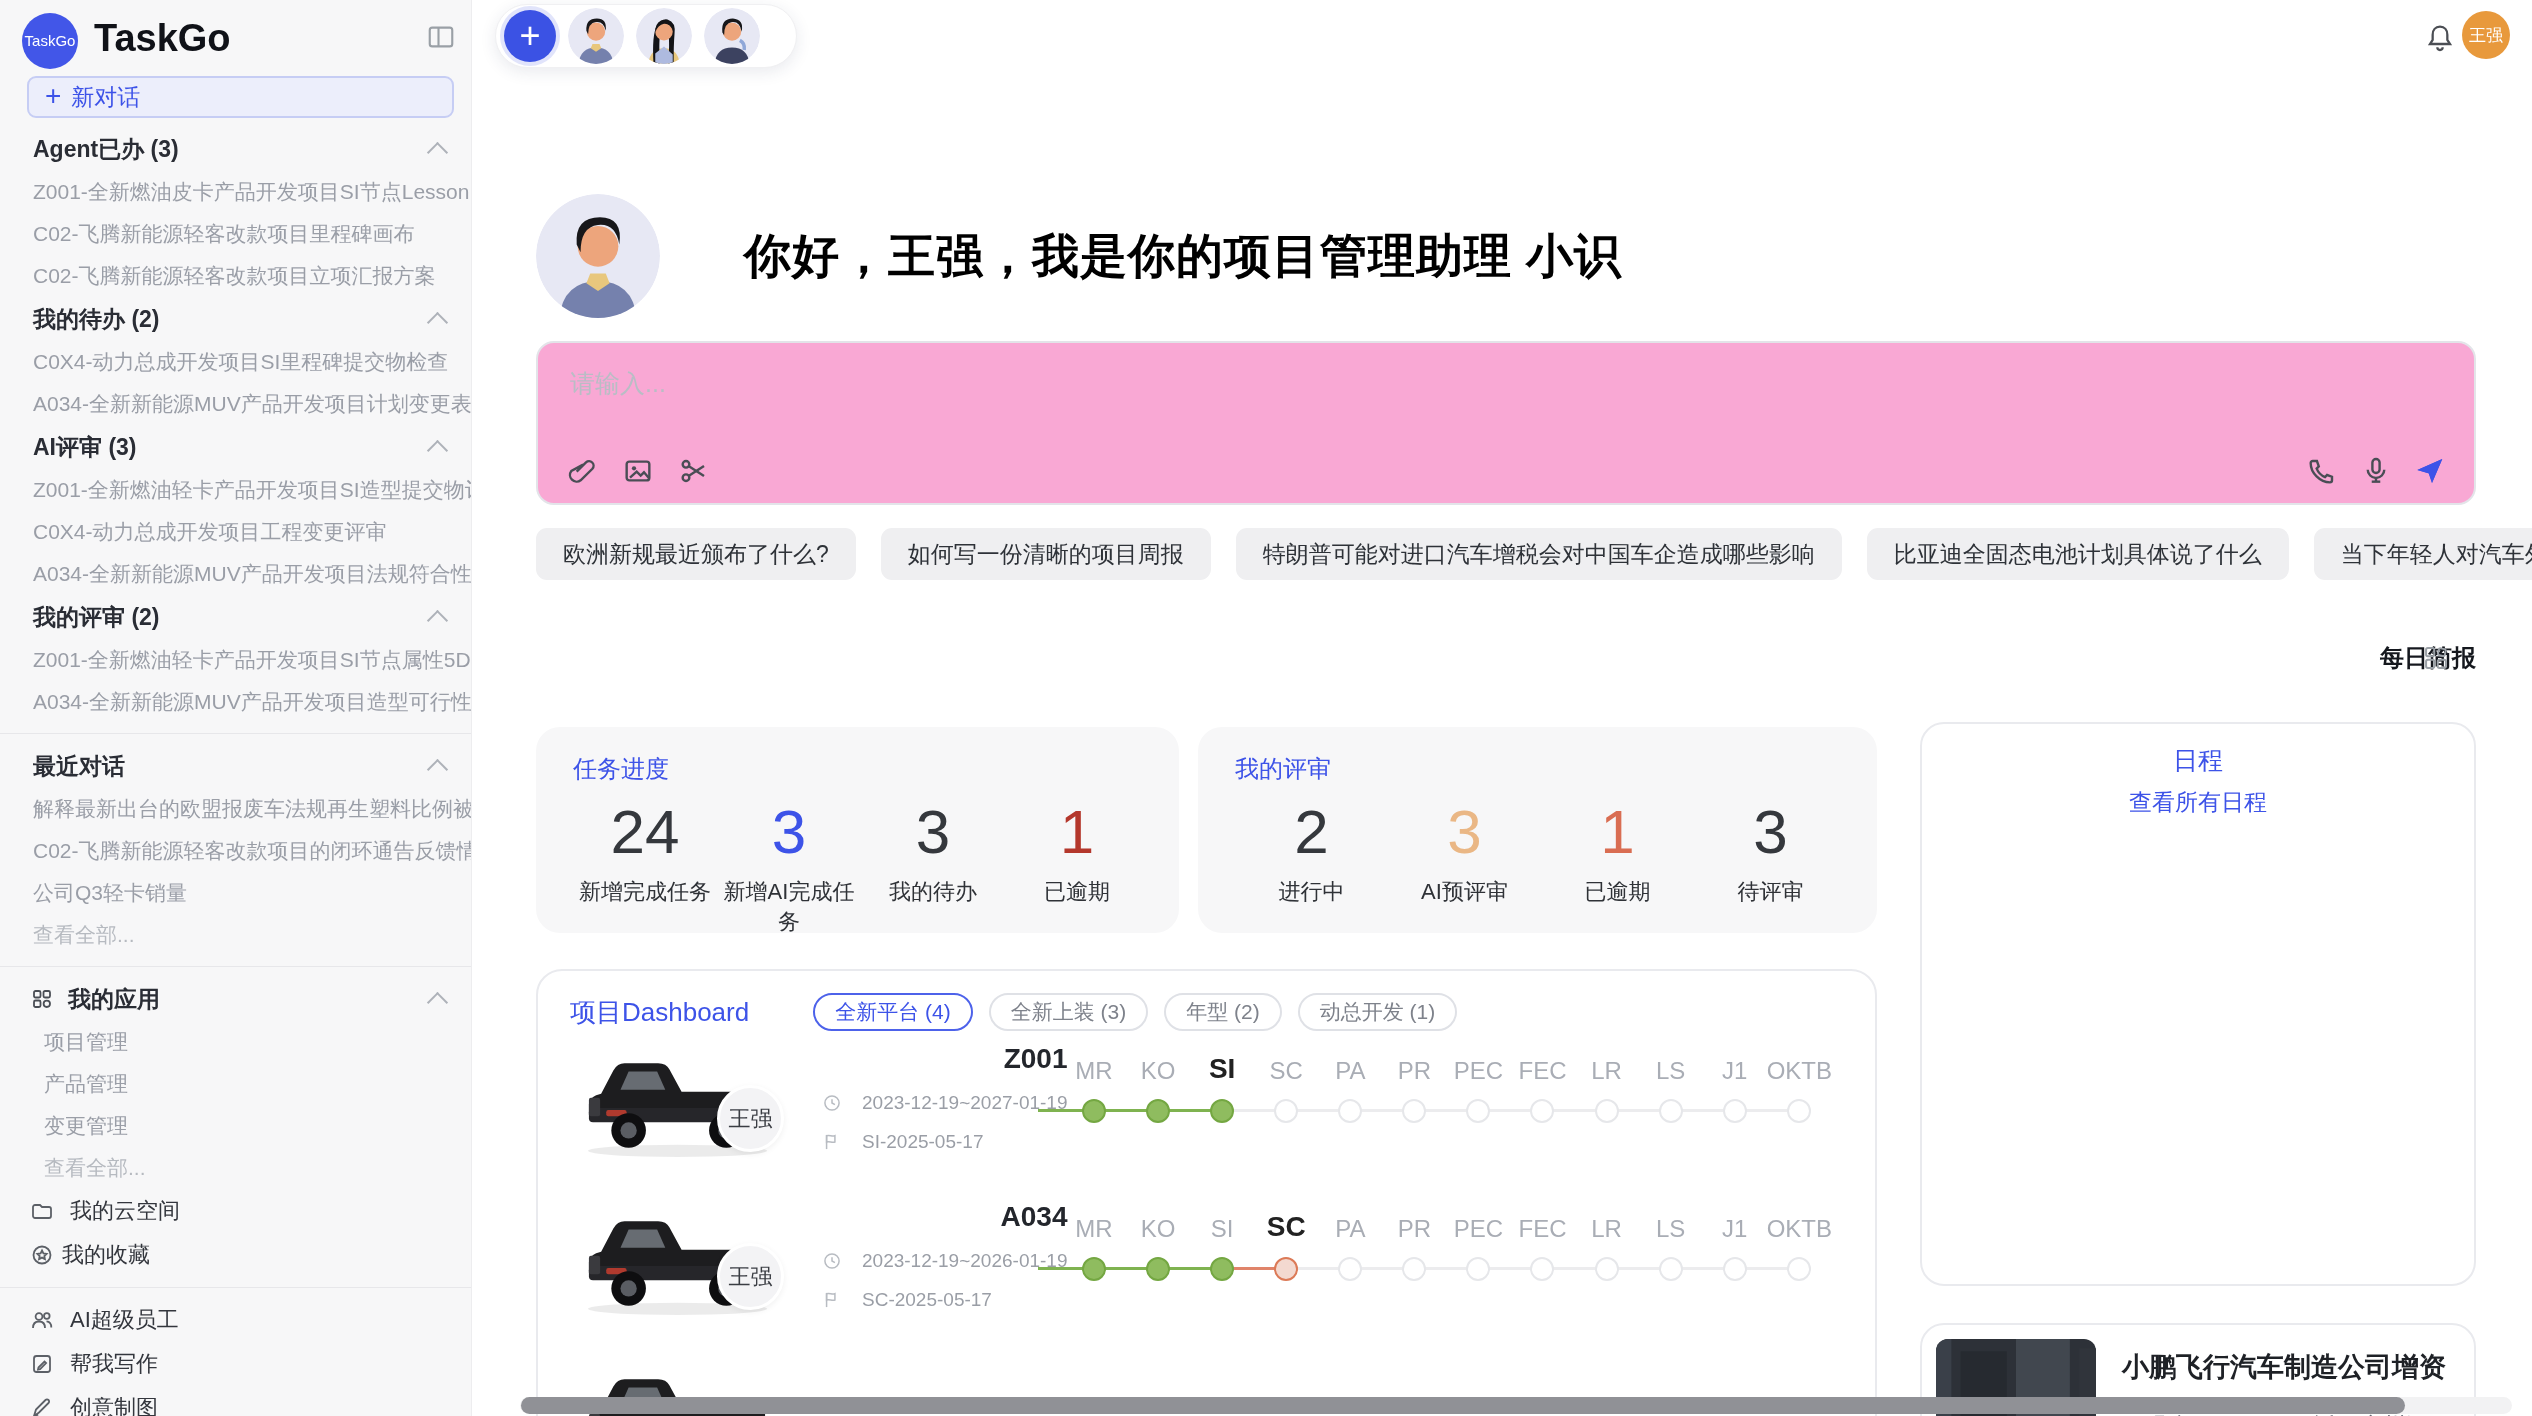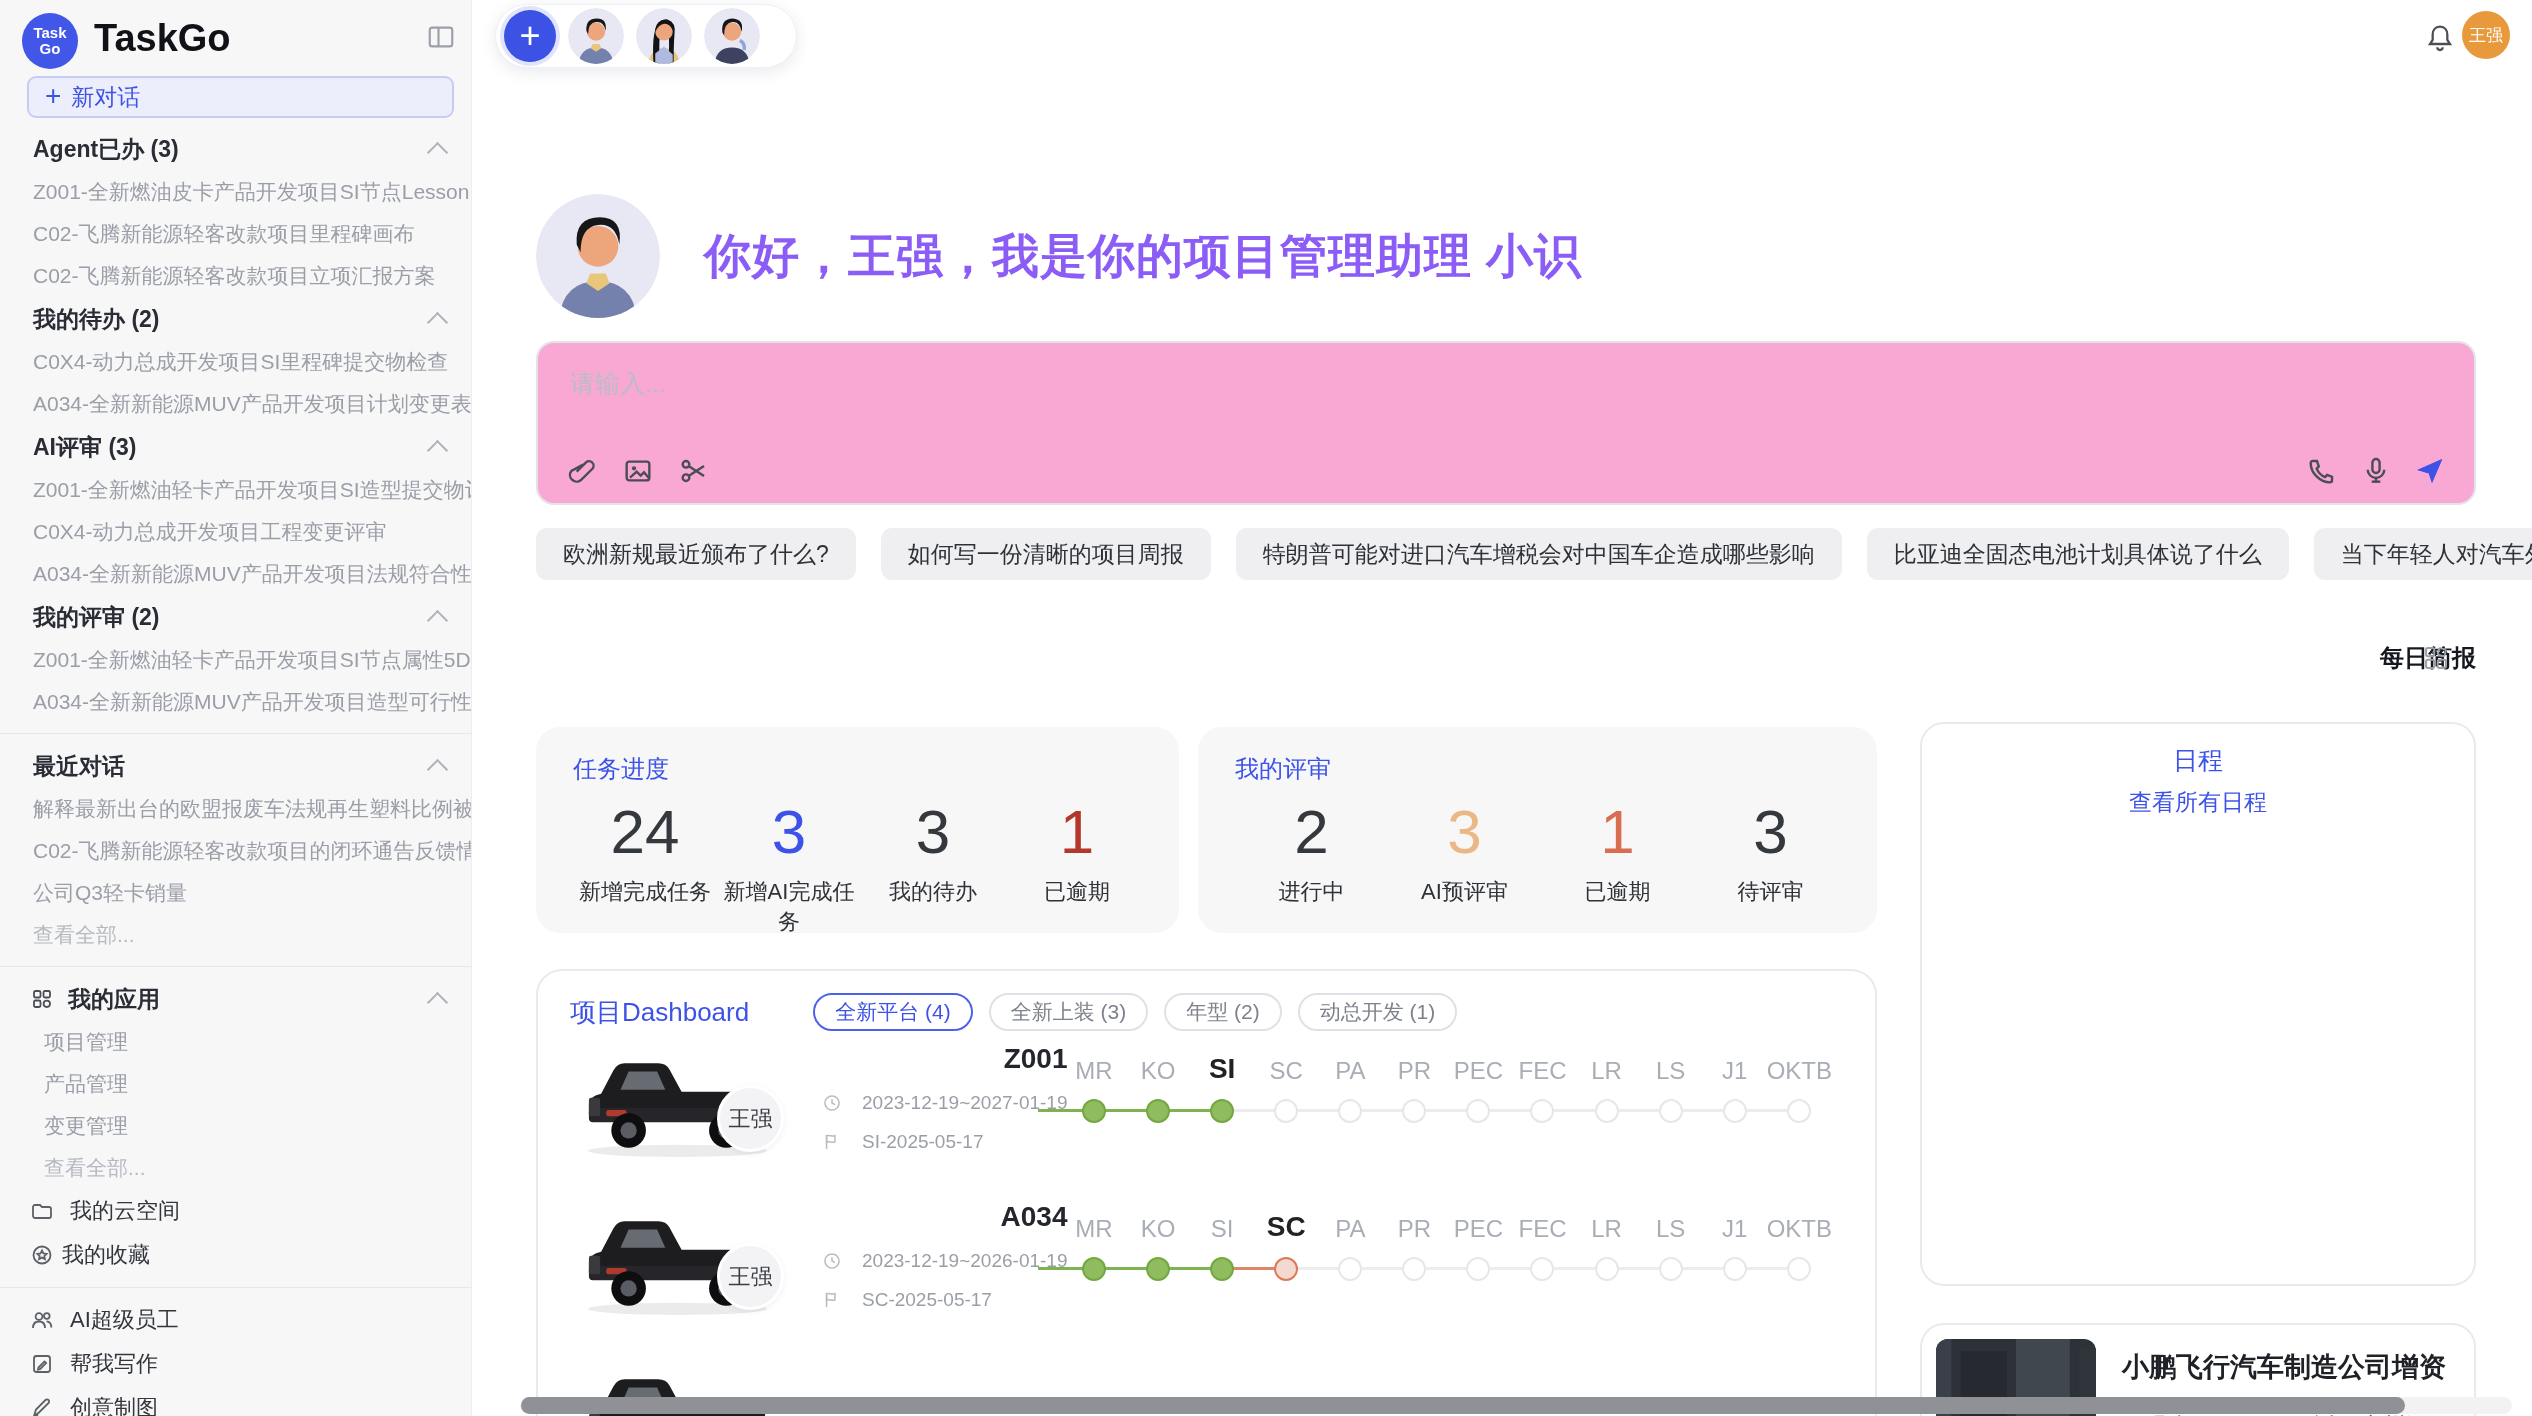--- a/index.html
+++ b/index.html
@@ -5,22 +5,22 @@
   html,body{margin:0;padding:0;}
   body{width:2532px;height:1416px;overflow:hidden;background:#fff;
        font-family:"Liberation Sans","DejaVu Sans",sans-serif;color:#23262c;}
   .page{position:relative;width:2532px;height:1416px;overflow:hidden;}
 
   
   .sidebar{position:absolute;left:0;top:0;width:472px;height:1416px;background:#f7f7f8;
            border-right:1px solid #ededef;box-sizing:border-box;}
   .side-head{position:relative;height:76px;}
   .logo{position:absolute;left:22px;top:13px;width:56px;height:56px;border-radius:50%;
-        background:#4256e8;color:#fff;display:flex;flex-direction:column;align-items:center;
-        justify-content:center;font-size:15px;font-weight:700;line-height:1.1;}
+        background:#4256e8;color:#fff;display:flex;align-items:center;
+        justify-content:center;font-size:15px;font-weight:400;line-height:1.1;}
   .app-title{position:absolute;left:94px;top:17px;font-size:38px;font-weight:700;color:#101218;}
   .collapse-btn{position:absolute;left:426px;top:22px;width:30px;height:28px;color:#9aa0a6;}
   .new-chat{position:absolute;left:27px;top:76px;width:427px;height:42px;box-sizing:border-box;
             background:#eceefb;border:2px solid #c6cdf4;border-radius:9px;display:flex;align-items:center;
             gap:10px;padding:0 0 0 16px;color:#3d53e8;font-size:23px;cursor:pointer;}
   .new-chat .plus{font-size:28px;font-weight:500;line-height:1;margin-top:-3px;}
   nav{position:absolute;left:0;top:127px;right:0;}
   .sec-head{position:relative;height:44px;display:flex;align-items:center;padding-left:33px;
             font-size:23px;font-weight:600;color:#2a2d35;}
   .chev{position:absolute;right:26px;top:18px;width:13px;height:13px;border-left:2px solid #aeb2b9;
@@ -47,21 +47,21 @@
   .mini-avatar{width:56px;height:56px;border-radius:50%;overflow:hidden;flex:0 0 auto;cursor:pointer;}
   .mini-avatar svg{display:block;width:100%;height:100%;}
 
   .bell{position:absolute;left:1951px;top:22px;width:32px;height:32px;color:#4b4e54;cursor:pointer;}
   .user-chip{position:absolute;left:1989px;top:11px;width:48px;height:48px;border-radius:50%;
              background:#e8993c;color:#fff;display:flex;align-items:center;justify-content:center;
              font-size:17px;cursor:pointer;}
   .hero{position:absolute;left:63px;top:194px;display:flex;align-items:center;gap:44px;}
   .hero-avatar{width:124px;height:124px;border-radius:50%;overflow:hidden;}
   .hero-avatar svg{display:block;width:100%;height:100%;}
-  .hero-title{font-size:47px;font-weight:700;color:#8b5cf6;letter-spacing:1px;}
+  .hero-title{font-size:47px;font-weight:700;color:#000000;letter-spacing:1px;margin-left:40px;}
 
   .composer{position:absolute;left:63px;top:341px;width:1940px;height:164px;box-sizing:border-box;
             background:#f9a8d4;border:2px solid #e3e4e9;border-radius:18px;}
   .composer textarea{position:absolute;left:30px;top:22px;right:30px;height:70px;border:none;outline:none;
             resize:none;font-size:25px;font-family:inherit;color:#333;background:transparent;}
   .composer textarea::placeholder{color:#b9bdc5;}
   .tool-left{position:absolute;left:26px;bottom:14px;display:flex;gap:20px;}
   .tool-right{position:absolute;right:26px;bottom:14px;display:flex;gap:18px;}
   .tbtn{width:36px;height:36px;color:#4a4d55;background:none;border:none;padding:2px;cursor:pointer;}
   .tbtn.send{color:#3d53e8;}

